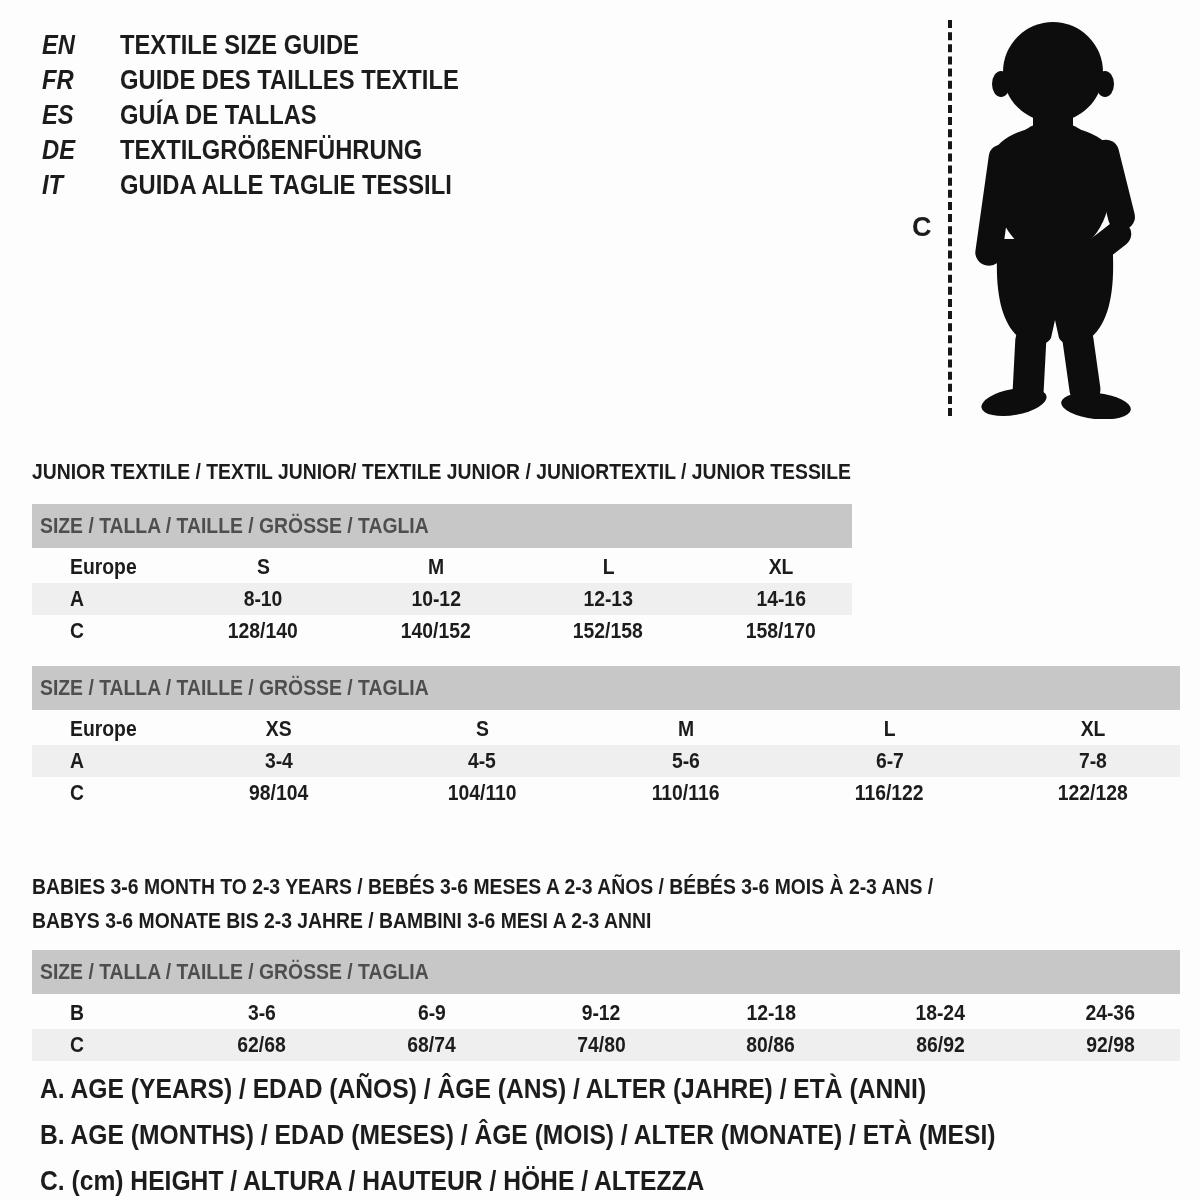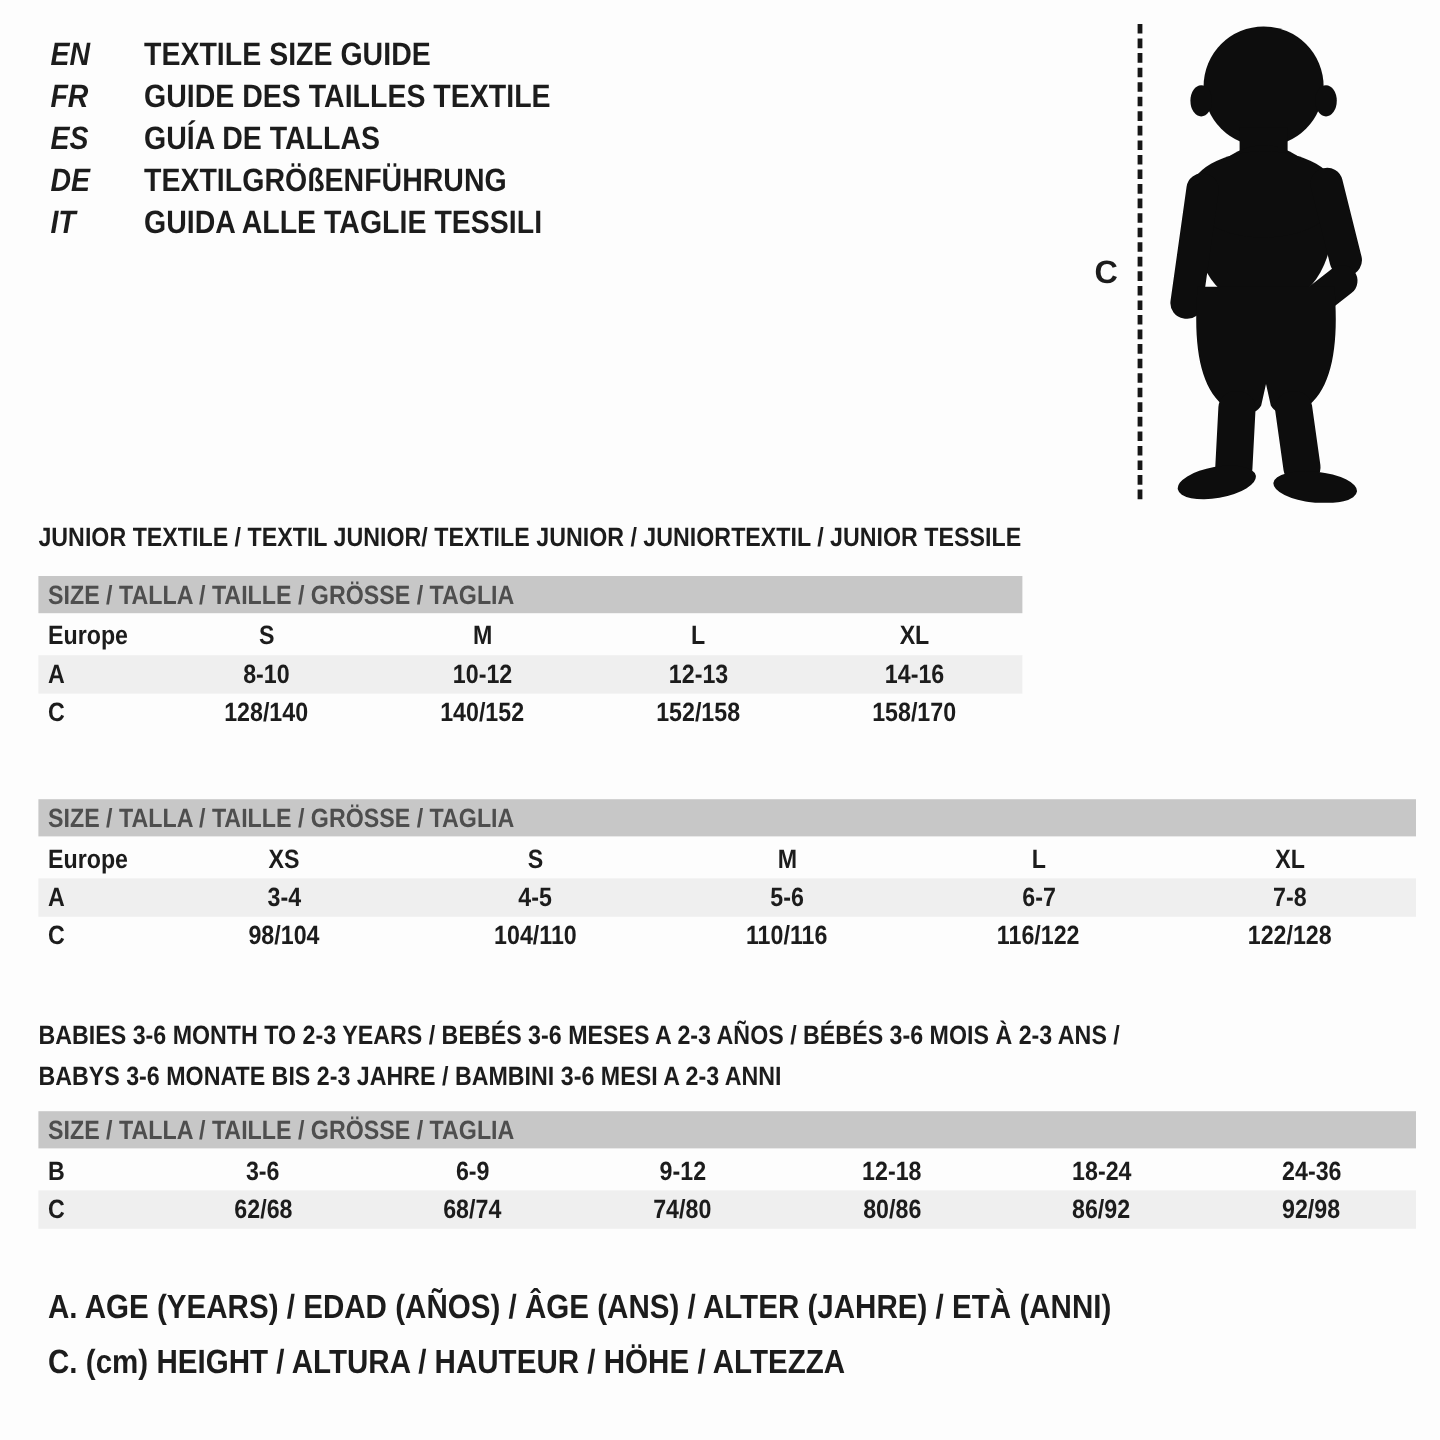--- a/index.html
+++ b/index.html
@@ -18,28 +18,28 @@
   .lang-row { display:flex; height:35px; align-items:center; font-size:27px; }
   .lang-code { width:78px;font-style:italic; }
 
   
   .figure-label { position:absolute; left:912px; top:212px; font-size:27px; }
   .measure-line { position:absolute; left:948px; top:20px; height:396px; width:0; border-left:4.5px dashed #161616; }
   .silhouette { position:absolute; left:958px; top:14px; }
 
   
   .section { position:absolute; left:32px; }
-  .section-title { font-size:22px; line-height:24px; }
+  .section-title { font-size:22px; line-height:24px;margin-top:24px; }
   .title-sub { font-size:13px; position:relative; top:3px; }
   .tbl { margin-top:20px; }
-  .size-bar { height:31px; background:#c7c7c7; color:#4e4e4e; display:flex; align-items:center;
+  .size-bar { height:44px; background:#c7c7c7; color:#4e4e4e; display:flex; align-items:center;
               padding-left:8px; margin-bottom:3px; font-size:22px; box-sizing:border-box; }
   .trow { display:flex; height:32px; align-items:center; font-size:22px; }
   .trow.alt { background:#efefef; }
-  .cell { flex:1; display:flex; justify-content:center; align-items:flex-end; }
+  .cell { flex:1; display:flex; justify-content:center; align-items:flex-end;margin-left:30px; }
   .cell.lbl { flex:0 0 100px; justify-content:flex-start; padding-left:8px; box-sizing:border-box; }
 
   .sec-junior   { top:436px; width:820px; }
   .sec-children { top:646px; width:1148px; }
   .sec-babies   { top:846px; width:1148px; }
   .sec-babies .section-title { line-height:34px; }
   .sec-babies .tbl { margin-top:12px; }
 
   
   .legend { position:absolute; left:40px; top:1060px; }
@@ -277,16 +277,17 @@
           </span>
         <span class="cell">
             <span class="tC">92/98</span>
           </span>
       </div>
     </div>
   </div>
 
   <div class="legend">
     <div class="legend-line"><span class="tL">A. AGE (YEARS) / EDAD (AÑOS) / ÂGE (ANS) / ALTER (JAHRE) / ETÀ (ANNI)</span></div>
+    <div class="legend-line"><span class="tL">B. AGE (MONTHS) / EDAD (MESES) / ÂGE (MOIS) / ALTER (MONATE) / ETÀ (MESI)</span></div>
     <div class="legend-line"><span class="tL">C. (cm) HEIGHT / ALTURA / HAUTEUR / HÖHE / ALTEZZA</span></div>
   </div>
 
 </div>
 
 </body></html>

